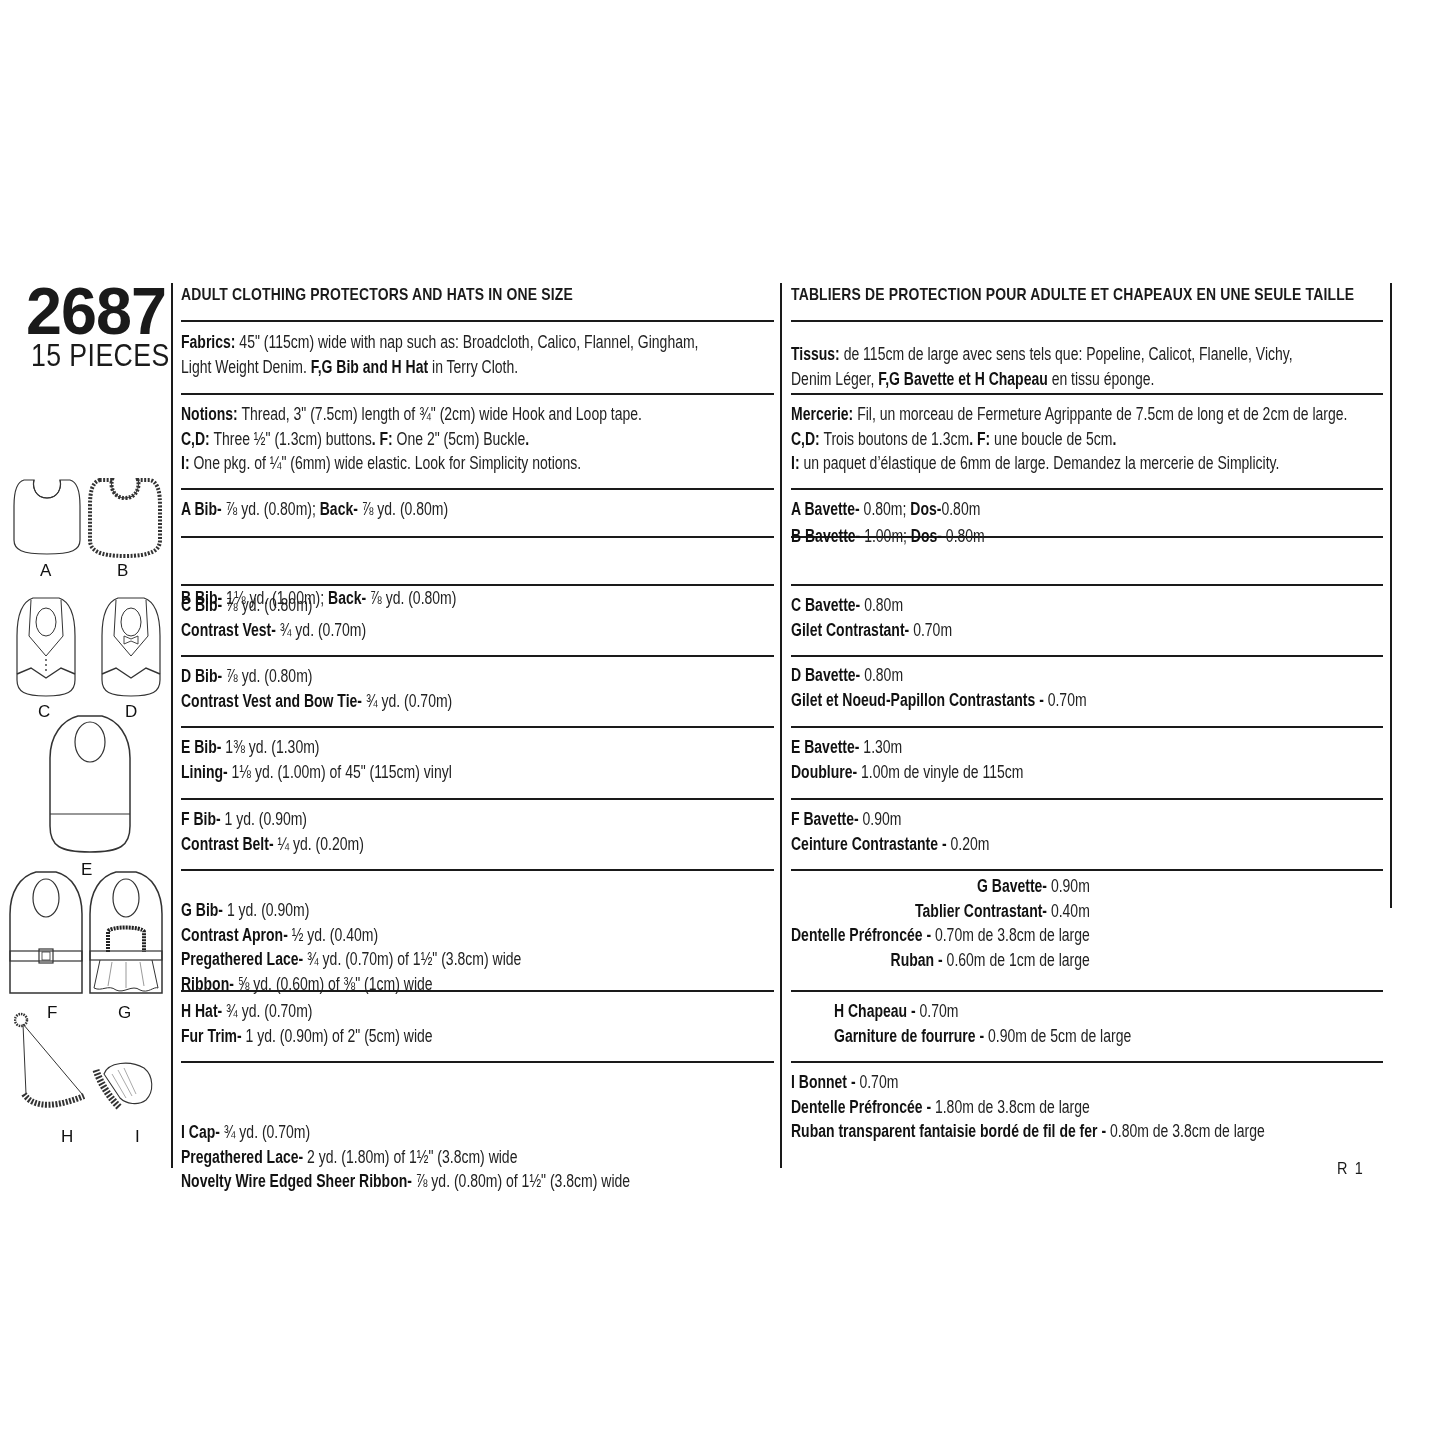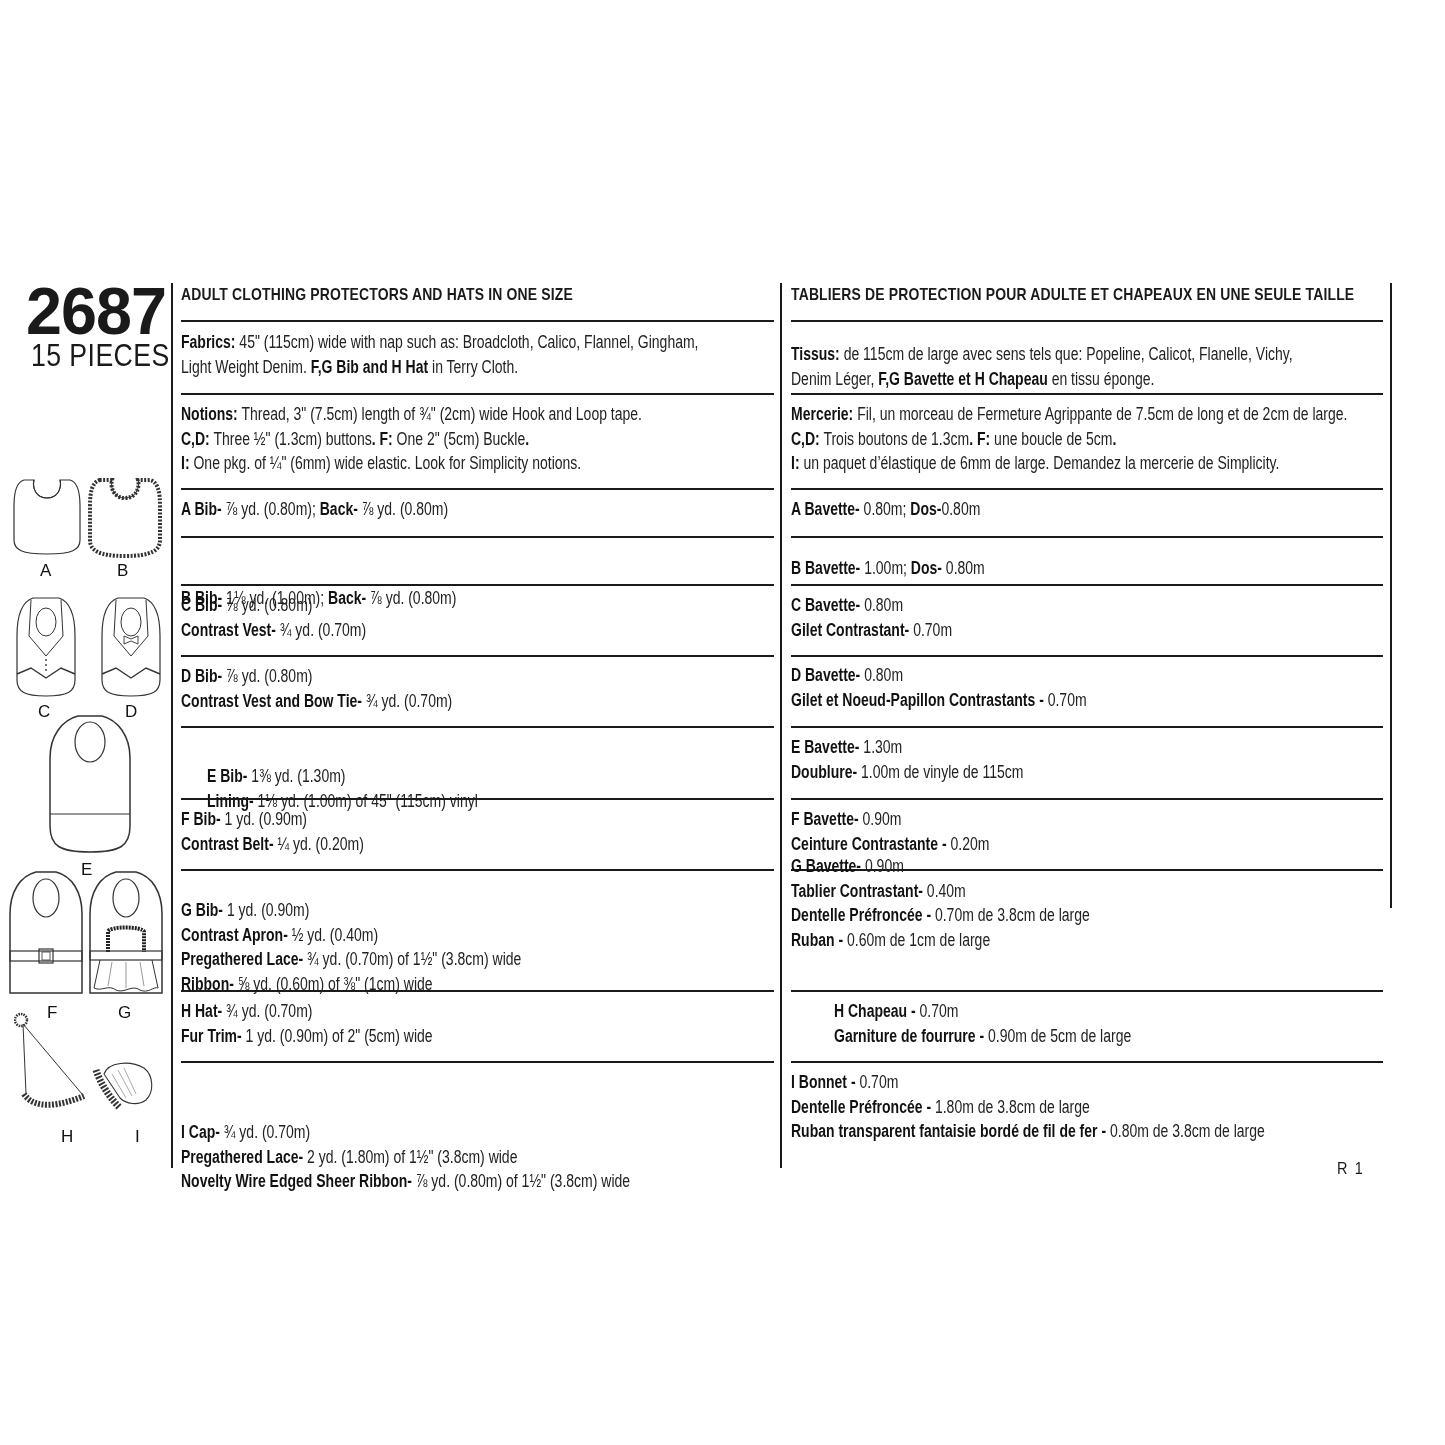--- a/index.html
+++ b/index.html
@@ -175,21 +175,21 @@
       <div class="block" style="top: 593px;">
         <span class="line"><b>C Bib-</b><span> ⅞ yd. (0.80m)</span></span>
         <span class="line"><b>Contrast Vest-</b><span> ¾ yd. (0.70m)</span></span>
       </div>
       <div class="hrule" style="top: 655px; width: 593px;"></div>
       <div class="block" style="top: 664px;">
         <span class="line"><b>D Bib-</b><span> ⅞ yd. (0.80m)</span></span>
         <span class="line"><b>Contrast Vest and Bow Tie-</b><span> ¾ yd. (0.70m)</span></span>
       </div>
       <div class="hrule" style="top: 726px; width: 593px;"></div>
-      <div class="block" style="top: 764px; margin-left: 26px;">
+      <div class="block" style="top: 735px;">
         <span class="line"><b>E Bib-</b><span> 1⅜ yd. (1.30m)</span></span>
         <span class="line"><b>Lining-</b><span> 1⅛ yd. (1.00m) of 45" (115cm) vinyl</span></span>
       </div>
       <div class="hrule" style="top: 798px; width: 593px;"></div>
       <div class="block" style="top: 807px;">
         <span class="line"><b>F Bib-</b><span> 1 yd. (0.90m)</span></span>
         <span class="line"><b>Contrast Belt-</b><span> ¼ yd. (0.20m)</span></span>
       </div>
       <div class="hrule" style="top: 869px; width: 593px;"></div>
       <div class="block" style="top: 898px;">
@@ -227,21 +227,21 @@
     <span class="line"><b>C,D:</b><span> Trois boutons de 1.3cm</span><b>. </b><b>F:</b><span> une boucle de 5cm</span><b>.</b></span>
     <span class="line"><b>I:</b><span> un paquet d’élastique de 6mm de large. Demandez la mercerie de Simplicity.</span></span>
   </div>
 
   <div id="fr-items">
       <div class="hrule" style="top: 488px; width: 592px;"></div>
       <div class="block" style="top: 497px;">
         <span class="line"><b>A Bavette-</b><span> 0.80m; </span><b>Dos-</b><span>0.80m</span></span>
       </div>
       <div class="hrule" style="top: 536px; width: 592px;"></div>
-      <div class="block" style="top: 556px;">
+      <div class="block" style="top: 524px;">
         <span class="line"><b>B Bavette-</b><span> 1.00m; </span><b>Dos-</b><span> 0.80m</span></span>
       </div>
       <div class="hrule" style="top: 584px; width: 592px;"></div>
       <div class="block" style="top: 593px;">
         <span class="line"><b>C Bavette-</b><span> 0.80m</span></span>
         <span class="line"><b>Gilet Contrastant-</b><span> 0.70m</span></span>
       </div>
       <div class="hrule" style="top: 655px; width: 592px;"></div>
       <div class="block" style="top: 663px;">
         <span class="line"><b>D Bavette-</b><span> 0.80m</span></span>
@@ -251,21 +251,21 @@
       <div class="block" style="top: 735px;">
         <span class="line"><b>E Bavette-</b><span> 1.30m</span></span>
         <span class="line"><b>Doublure-</b><span> 1.00m de vinyle de 115cm</span></span>
       </div>
       <div class="hrule" style="top: 798px; width: 592px;"></div>
       <div class="block" style="top: 807px;">
         <span class="line"><b>F Bavette-</b><span> 0.90m</span></span>
         <span class="line"><b>Ceinture Contrastante -</b><span> 0.20m</span></span>
       </div>
       <div class="hrule" style="top: 869px; width: 592px;"></div>
-      <div class="block" style="top: 854px;">
+      <div class="block" style="top: 874px; text-align: right;">
         <span class="line"><b>G Bavette-</b><span> 0.90m</span></span>
         <span class="line"><b>Tablier Contrastant-</b><span> 0.40m</span></span>
         <span class="line"><b>Dentelle Préfroncée -</b><span> 0.70m de 3.8cm de large</span></span>
         <span class="line"><b>Ruban -</b><span> 0.60m de 1cm de large</span></span>
       </div>
       <div class="hrule" style="top: 990px; width: 592px;"></div>
       <div class="block" style="top: 999px; margin-left: 43px;">
         <span class="line"><b>H Chapeau -</b><span> 0.70m</span></span>
         <span class="line"><b>Garniture de fourrure -</b><span> 0.90m de 5cm de large</span></span>
       </div>

